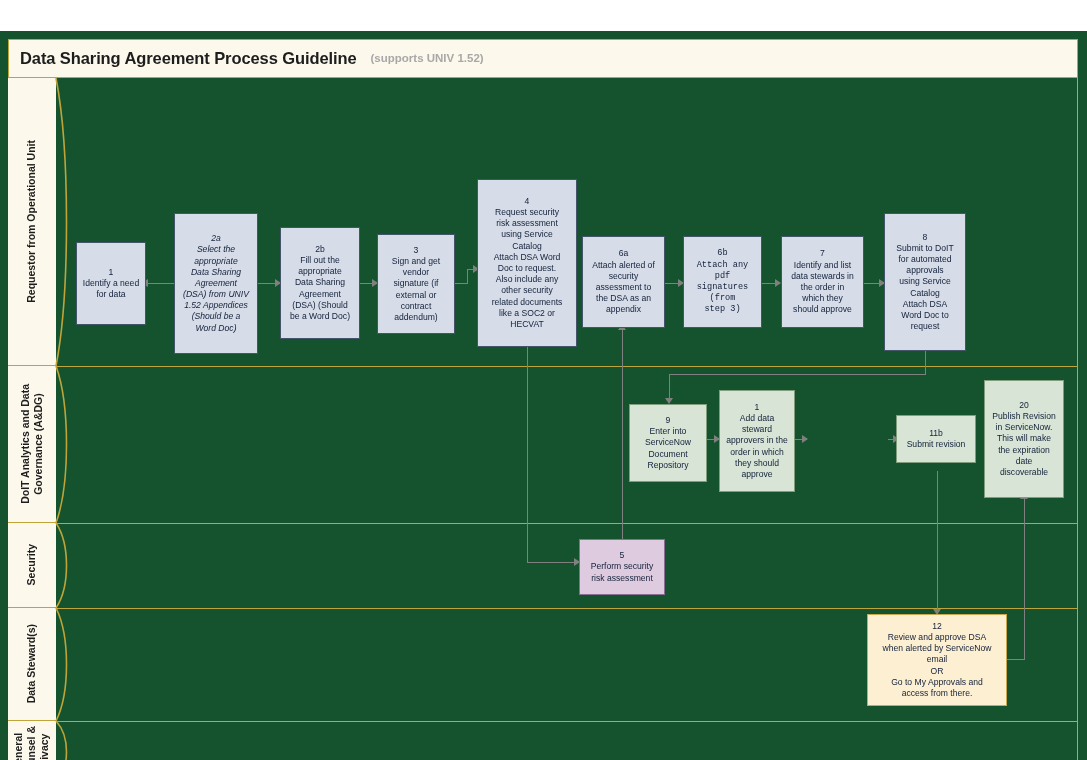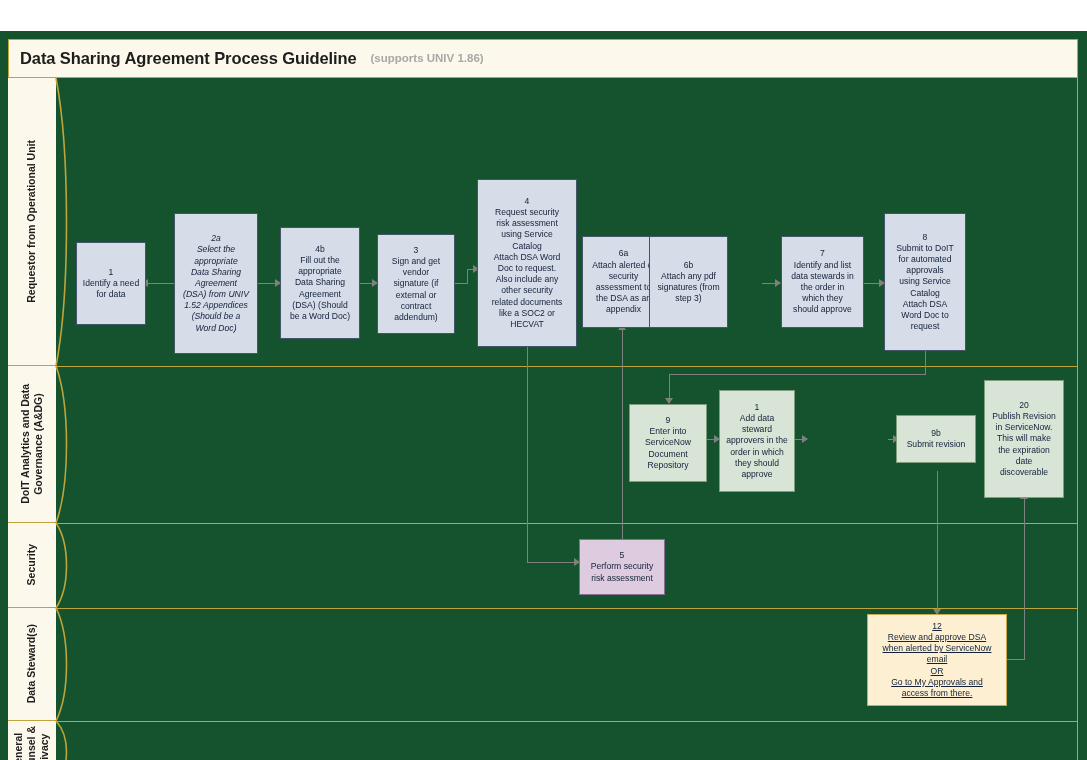--- a/index.html
+++ b/index.html
@@ -102,21 +102,21 @@
     text-align:center;
     font-size:8.6px;
     line-height:1.30;
     color:#13213a;
     padding:3px 4px;
     white-space:pre-line;
   }
   .box.blue   {background:#d6dce8; border-color:#44546a;}
   .box.green  {background:#d7e4d6; border-color:#7f9e7c;}
   .box.purple {background:#decbdf; border-color:#8a6f92;}
-  .box.tan    {background:#fcefd2; border-color:#c9a84e;text-decoration:underline;}
+  .box.tan    {background:#fcefd2; border-color:#c9a84e;}
 
   
   .conn{position:absolute; background:#808080;}
   .conn.h{height:1.2px;}
   .conn.v{width:1.2px;}
 
   .arrow{
     position:absolute;
     width:0;height:0;
   }
@@ -125,21 +125,21 @@
   .arrow.down {border-left:4px solid transparent;border-right:4px solid transparent;border-top:6px solid #808080;}
   .arrow.up   {border-left:4px solid transparent;border-right:4px solid transparent;border-bottom:6px solid #808080;}
 </style>
 </head>
 <body>
 
 <div id="canvas">
 
   <div class="title-bar">
     <div class="title-main">Data Sharing Agreement Process Guideline</div>
-    <div class="title-sub">(supports UNIV 1.86)</div>
+    <div class="title-sub">(supports UNIV 1.52)</div>
   </div>
 
   <div class="frame"></div>
 
   <div class="lane-label" style="top:47px;  height:288px;">
     <span>Requestor from Operational Unit</span>
   </div>
   <div class="lane-label" style="top:335px; height:157px;">
     <span>DoIT Analytics and Data
 Governance (A&amp;DG)</span>
@@ -235,21 +235,21 @@
   <div class="box blue" style="left:174px; top:182px; width:84px;  height:141px;font-style:italic;">2a
 Select the
 appropriate
 Data Sharing
 Agreement
 (DSA) from UNIV
 1.52 Appendices
 (Should be a
 Word Doc)</div>
 
-  <div class="box blue" style="left:280px; top:196px; width:80px;  height:112px;">4b
+  <div class="box blue" style="left:280px; top:196px; width:80px;  height:112px;">2b
 Fill out the
 appropriate
 Data Sharing
 Agreement
 (DSA) (Should
 be a Word Doc)</div>
 
   <div class="box blue" style="left:377px; top:203px; width:78px;  height:100px;">3
 Sign and get
 vendor
@@ -271,21 +271,21 @@
 like a SOC2 or
 HECVAT</div>
 
   <div class="box blue" style="left:582px; top:205px; width:83px;  height:92px;">6a
 Attach alerted of
 security
 assessment to
 the DSA as an
 appendix</div>
 
-  <div class="box blue" style="left:649px; top:205px; width:79px;  height:92px;">6b
+  <div class="box blue" style="left:683px; top:205px; width:79px;  height:92px;font-family:Liberation Mono, monospace;">6b
 Attach any pdf
 signatures (from
 step 3)</div>
 
   <div class="box blue" style="left:781px; top:205px; width:83px;  height:92px;">7
 Identify and list
 data stewards in
 the order in
 which they
 should approve</div>
@@ -308,21 +308,21 @@
 
   <div class="box green" style="left:719px; top:359px; width:76px;  height:102px;">1
 Add data
 steward
 approvers in the
 order in which
 they should
 approve</div>
 
 
-  <div class="box green" style="left:896px; top:384px; width:80px;  height:48px;">9b
+  <div class="box green" style="left:896px; top:384px; width:80px;  height:48px;">11b
 Submit revision</div>
 
   <div class="box green" style="left:984px; top:349px; width:80px;  height:118px;">20
 Publish Revision
 in ServiceNow.
 This will make
 the expiration
 date
 discoverable</div>
 

